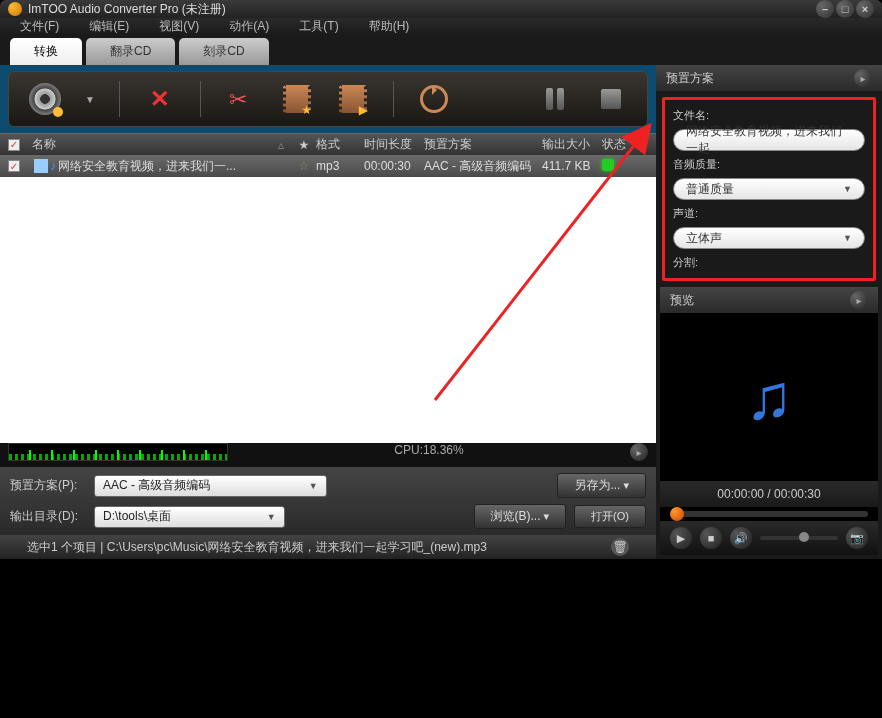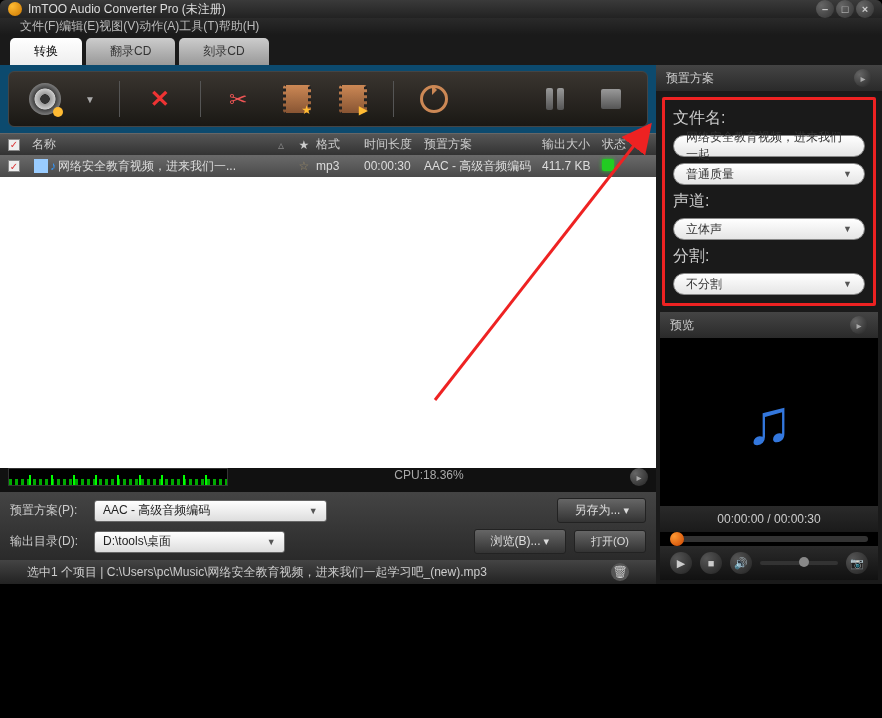--- a/index.html
+++ b/index.html
@@ -3,21 +3,21 @@
 <meta charset="utf-8">
 <style>
 *{margin:0;padding:0;box-sizing:border-box;font-family:"Microsoft YaHei",Arial,sans-serif;font-size:12px}
 body{background:#000;width:882px;height:718px;overflow:hidden;user-select:none}
 .window{width:882px;height:554px;background:#1a1a1a;border-radius:6px;display:flex;flex-direction:column}
 .titlebar{height:26px;background:linear-gradient(#3a3a3a,#222);display:flex;align-items:center;padding:0 8px;border-radius:6px 6px 0 0}
 .title-icon{width:14px;height:14px;background:radial-gradient(circle at 30% 30%,#fb3,#c70);border-radius:50%;margin-right:6px}
 .title-text{color:#ddd;font-size:12px;flex:1}
 .win-controls{display:flex;gap:2px}
 .win-btn{width:18px;height:18px;background:radial-gradient(circle at 30% 30%,#666,#333);border-radius:50%;display:flex;align-items:center;justify-content:center;color:#ccc;cursor:pointer;font-size:11px;font-weight:bold}
-.menubar{height:28px;background:linear-gradient(#2a2a2a,#1a1a1a);display:flex;padding:0 20px;}
+.menubar{height:28px;background:linear-gradient(#2a2a2a,#1a1a1a);display:flex;padding:0 20px;gap:30px}
 .menu-item{color:#bbb;cursor:pointer;font-size:12px}
 .content{flex:1;display:flex;flex-direction:column;background:#0c4a6e}
 .tabs-row{height:30px;background:#1a1a1a;display:flex;align-items:end;padding:0 10px;gap:4px}
 .tab{padding:5px 24px;background:linear-gradient(#ccc,#999);border-radius:5px 5px 0 0;color:#333;cursor:pointer;font-size:12px}
 .tab.active{background:linear-gradient(#fff,#eee);color:#000}
 .main-row{flex:1;display:flex;min-height:0}
 .left-col{flex:1;display:flex;flex-direction:column;min-width:0}
 .right-col{width:226px;background:#1a1a1a;display:flex;flex-direction:column}
 .toolbar{height:56px;background:linear-gradient(#3a3530,#1a1814);border:1px solid #444;border-radius:6px;margin:6px 8px;display:flex;align-items:center;padding:0 20px;gap:24px}
 .tool-btn{width:32px;height:32px;display:flex;align-items:center;justify-content:center;cursor:pointer}
@@ -61,21 +61,21 @@
 .form-label{width:76px}
 .form-select{flex:1;max-width:360px;height:22px;background:linear-gradient(#fff,#ddd);border:1px solid #666;border-radius:3px;padding:0 8px;display:flex;align-items:center;justify-content:space-between;color:#222;cursor:pointer}
 .form-select::after{content:'▼';color:#555;font-size:9px}
 .sm-btn{padding:3px 16px;background:linear-gradient(#666,#333);border:1px solid #222;border-radius:3px;color:#ddd;cursor:pointer;font-size:11px}
 .statusbar{height:24px;background:linear-gradient(#444,#222);display:flex;align-items:center;padding:0 27px;color:#ccc;font-size:11px;justify-content:space-between}
 .trash-icon{width:18px;height:18px;background:#555;border-radius:50%;display:flex;align-items:center;justify-content:center;color:#ccc;cursor:pointer}
 
 .panel-header{height:26px;background:linear-gradient(#444,#2a2a2a);display:flex;align-items:center;justify-content:space-between;padding:0 10px;color:#ccc;font-size:12px}
 .panel-btn{width:18px;height:18px;background:radial-gradient(circle at 30% 30%,#666,#222);border-radius:50%;display:flex;align-items:center;justify-content:center;color:#aaa;font-size:10px;cursor:pointer}
 .preset-panel{margin:6px;border:3px solid #e22;padding:8px;display:flex;flex-direction:column;gap:6px;border-radius:2px;position:relative}
-.preset-label{color:#ccc;font-size:16px}
+.preset-label{color:#ccc;font-size:11px}
 .preset-control{height:22px;background:linear-gradient(#fff,#e5e5e5);border:1px solid #888;border-radius:11px;padding:0 12px;display:flex;align-items:center;justify-content:space-between;color:#333;font-size:11px;cursor:pointer}
 .preset-control.dropdown::after{content:'▼';color:#555;font-size:9px}
 .spacer{flex:1}
 .preview-panel{background:#000;margin:0 4px 4px 4px}
 .preview-area{height:168px;background:#000;display:flex;align-items:center;justify-content:center}
 .music-note{font-size:64px;color:#37d;text-shadow:0 6px 4px rgba(0,0,0,.8)}
 .time-row{text-align:center;color:#ccc;font-size:12px;padding:6px 0;background:linear-gradient(#2a2a2a,#1a1a1a)}
 .progress-bar{height:6px;background:#333;margin:4px 10px;border-radius:3px;position:relative}
 .progress-knob{position:absolute;left:0;top:-4px;width:14px;height:14px;background:radial-gradient(circle at 30% 30%,#f93,#c40);border-radius:50%}
 .play-controls{display:flex;align-items:center;gap:8px;padding:6px 10px;color:#aaa;background:linear-gradient(#2a2a2a,#111)}
@@ -222,31 +222,29 @@
       <div class="right-col">
         <div class="panel-header">
           <span>预置方案</span>
           <span class="panel-btn">▸</span>
         </div>
         <div class="preset-panel">
           <div class="preset-label">文件名:</div>
           <div class="preset-control">
               <span>网络安全教育视频，进来我们一起</span>
             </div>
+          <div class="preset-label">音频质量:</div>
           <div class="preset-control dropdown">
               <span>普通质量</span>
             </div>
           <div class="preset-label">声道:</div>
           <div class="preset-control dropdown">
               <span>立体声</span>
             </div>
           <div class="preset-label">分割:</div>
-          <div class="preset-control dropdown">
-              <span>不分割</span>
-            </div>
         </div>
         <div class="spacer"></div>
         <div class="preview-panel">
           <div class="panel-header">
             <span>预览</span>
             <span class="panel-btn">▸</span>
           </div>
           <div class="preview-area">
             <div class="music-note">♫</div>
           </div>

